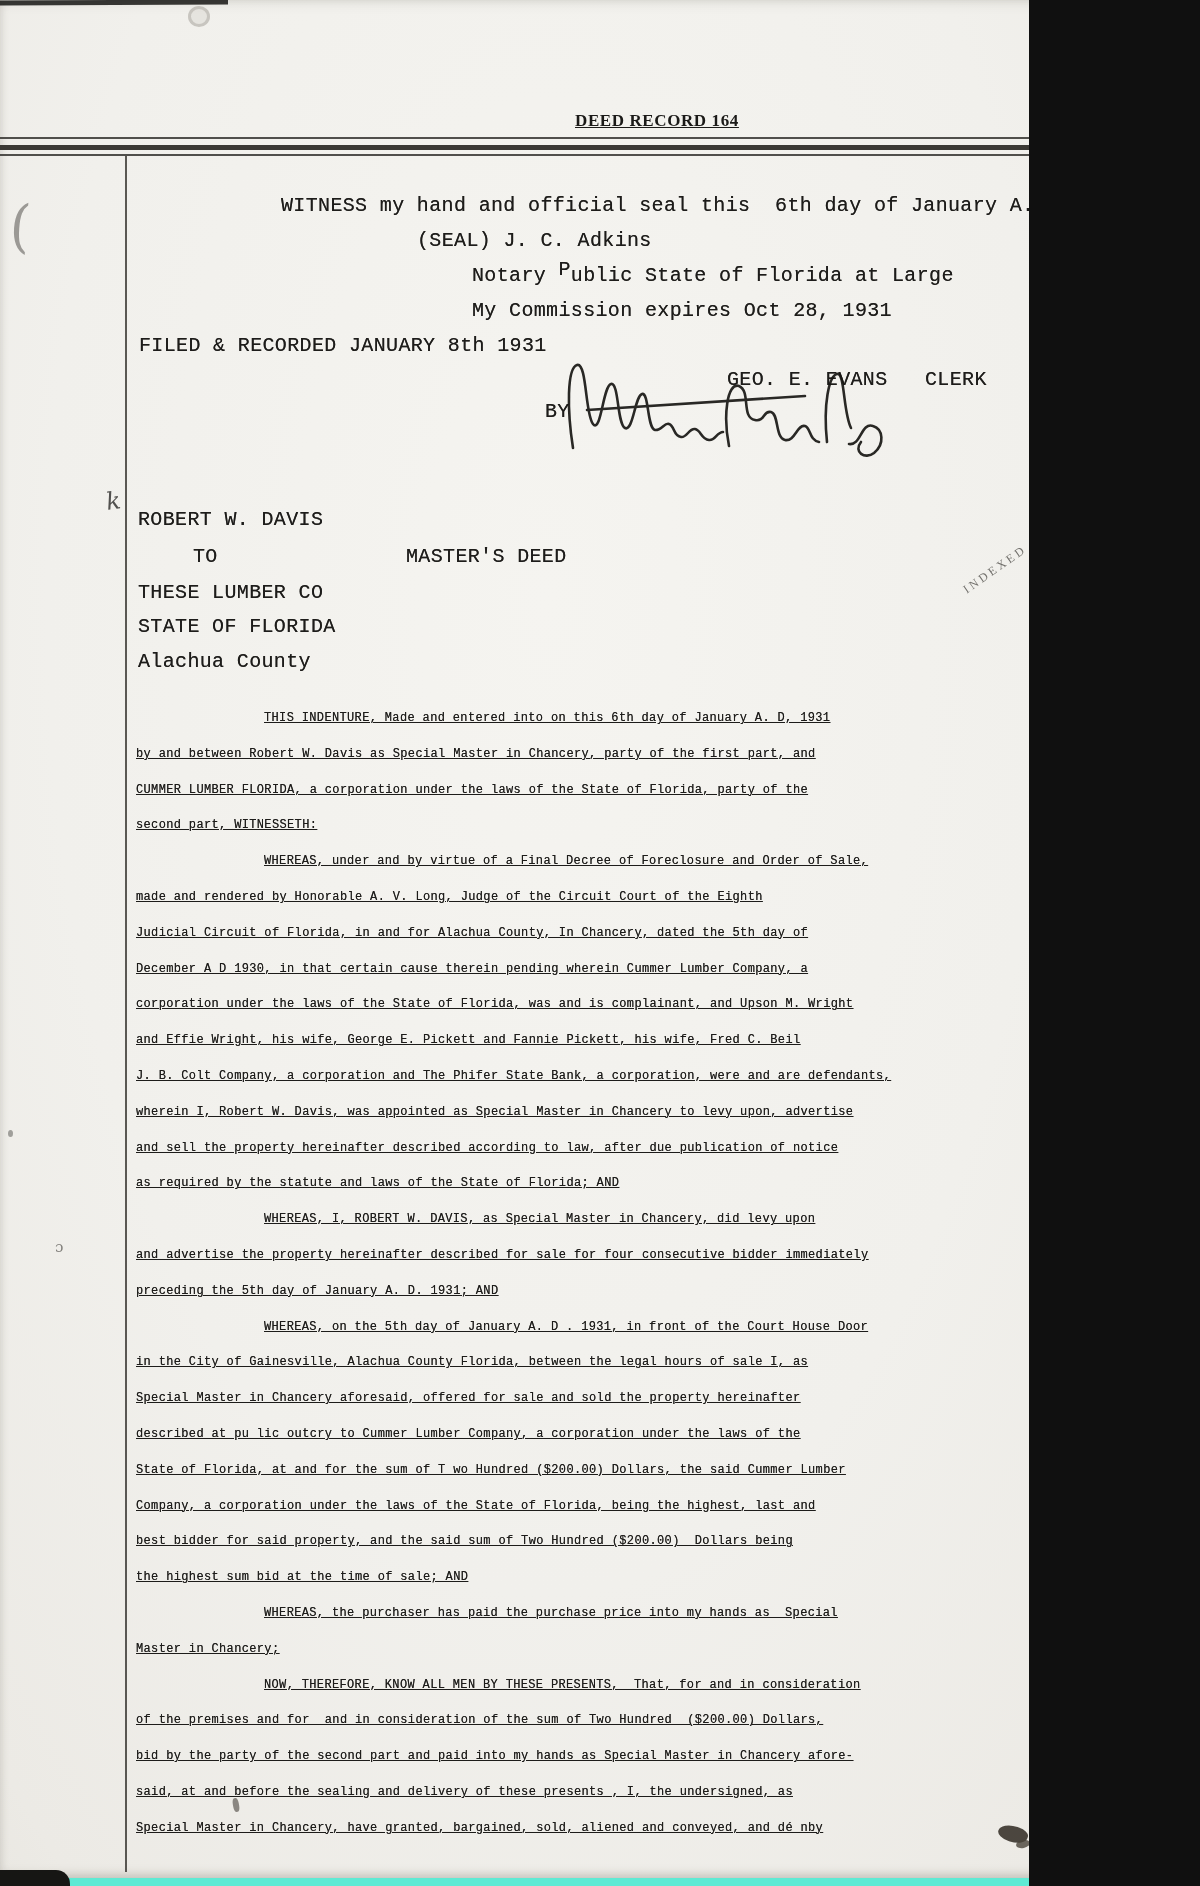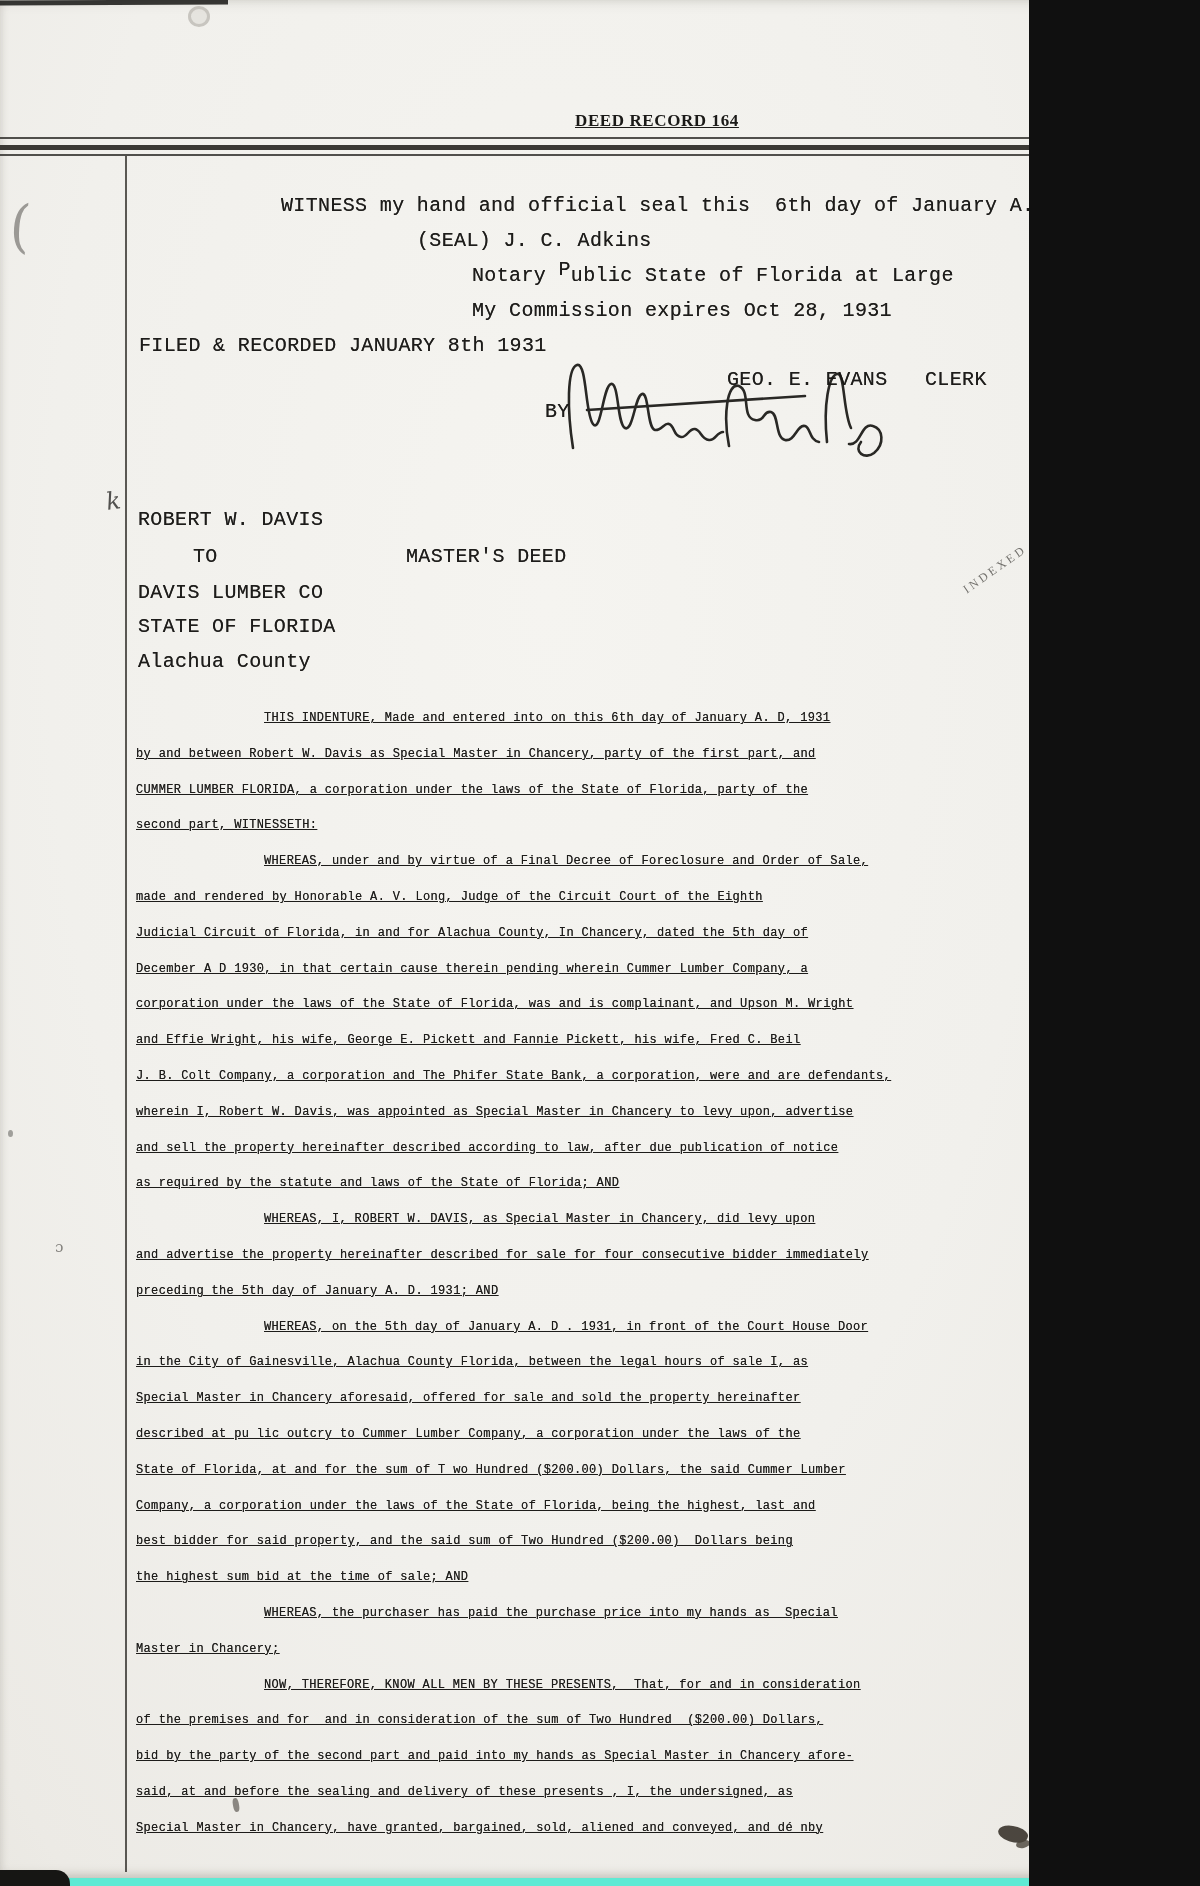--- a/index.html
+++ b/index.html
@@ -78,21 +78,21 @@
   </svg>
 
   <div class="abs penmark" style="left:10px;top:196px;font-size:52px;opacity:.55;transform:rotate(4deg) scaleY(1.1);">(</div>
   <div class="abs penmark" style="left:106px;top:487px;font-size:24px;font-style:italic;color:#2b2a28;opacity:.8;transform:rotate(-8deg);">k</div>
   <div class="abs penmark" style="left:55px;top:1238px;font-size:15px;opacity:.7;">ɔ</div>
   <div class="blob" style="left:8px;top:1130px;width:5px;height:7px;background:#6a6a66;border-radius:50%;opacity:.6;"></div>
 
   <div class="abs tw" style="left:138px;top:510px;">ROBERT W. DAVIS</div>
   <div class="abs tw" style="left:193px;top:547px;">TO</div>
   <div class="abs tw" style="left:406px;top:547px;">MASTER'S DEED</div>
-  <div class="abs tw" style="left:138px;top:583px;">DAVIS LUMBER CO</div>
+  <div class="abs tw" style="left:138px;top:583px;">THESE LUMBER CO</div>
   <div class="abs tw" style="left:138px;top:617px;">STATE OF FLORIDA</div>
   <div class="abs tw" style="left:138px;top:652px;">Alachua County</div>
 
   <div class="abs" id="stamp-indexed" style="left:958px;top:562px;">INDEXED</div>
 
   <div class="body-block" id="body-lines">
       <div class="tline ind">THIS INDENTURE, Made and entered into on this 6th day of January A. D, 1931</div>
       <div class="tline">by and between Robert W. Davis as Special Master in Chancery, party of the first part, and</div>
       <div class="tline">CUMMER LUMBER FLORIDA, a corporation under the laws of the State of Florida, party of the</div>
       <div class="tline">second part, WITNESSETH:</div>

